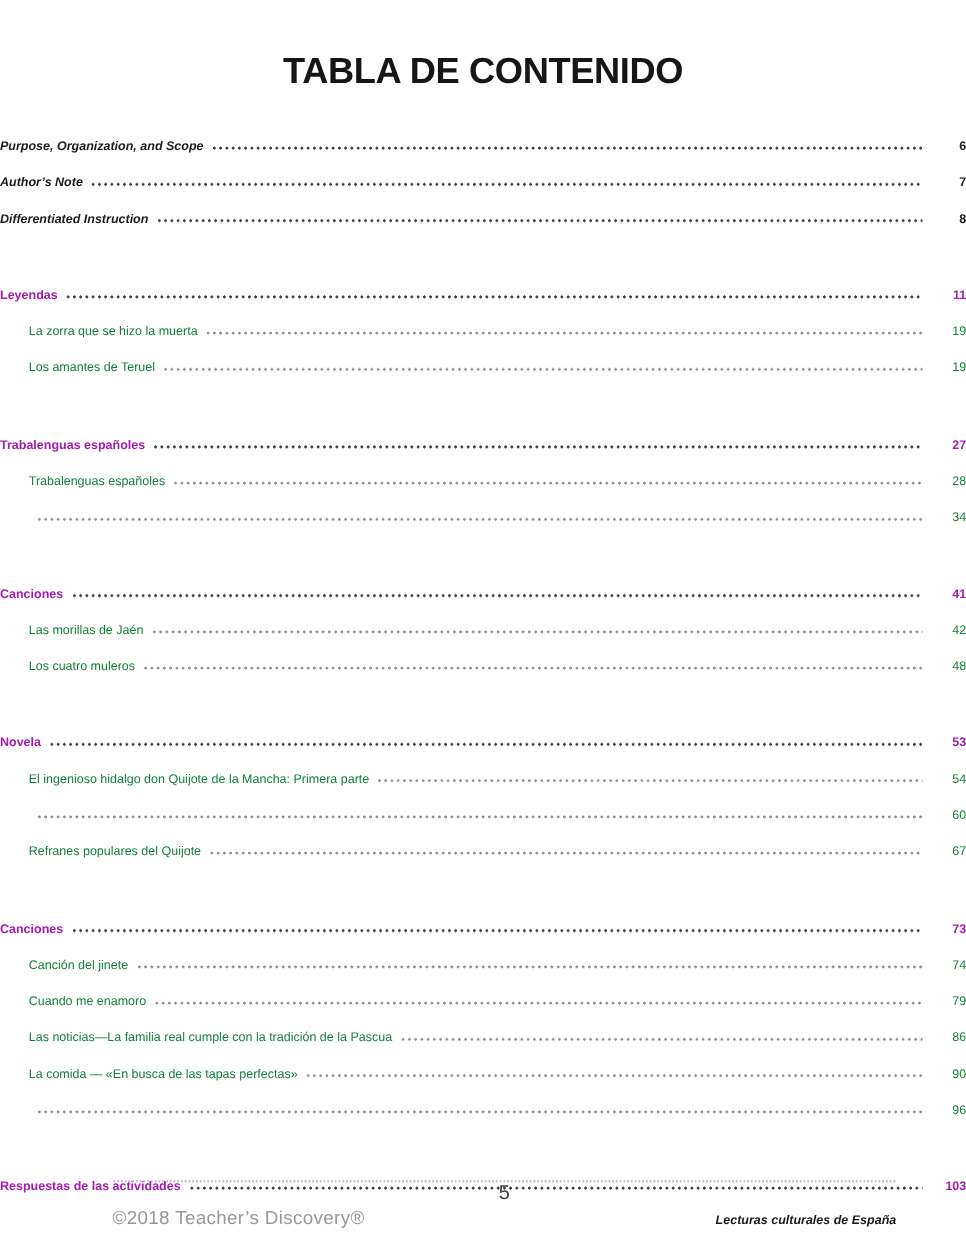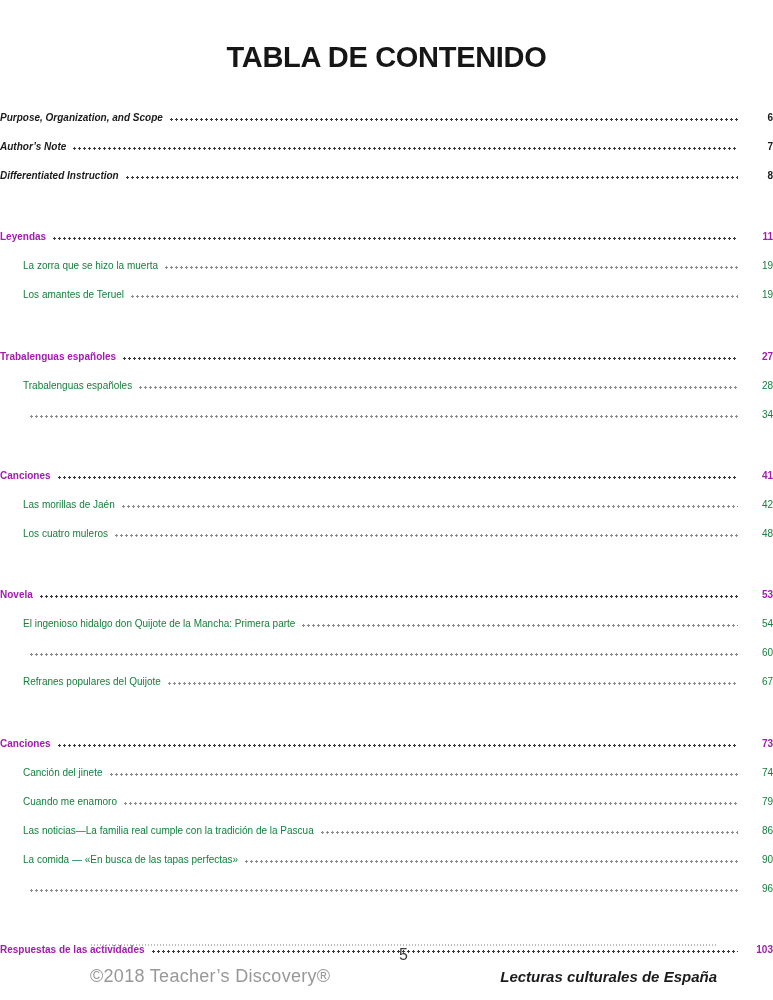--- a/index.html
+++ b/index.html
@@ -98,27 +98,27 @@
     position: absolute;
     top: 966px;
     left: 90px;
     width: 627px;
     display: flex;
     justify-content: space-between;
     align-items: baseline;
   }
 
   .copyright {
-    font-size: 18px;
+    font-size: 15px;
     color: #98989b;
     letter-spacing: 0.3px;
   }
 
   .book-title {
-    font-size: 15px;
+    font-size: 10px;
     font-weight: bold;
     font-style: italic;
     color: #1b1b1d;
   }
 </style>
 </head>
 <body>
 
 <div class="page">
 

